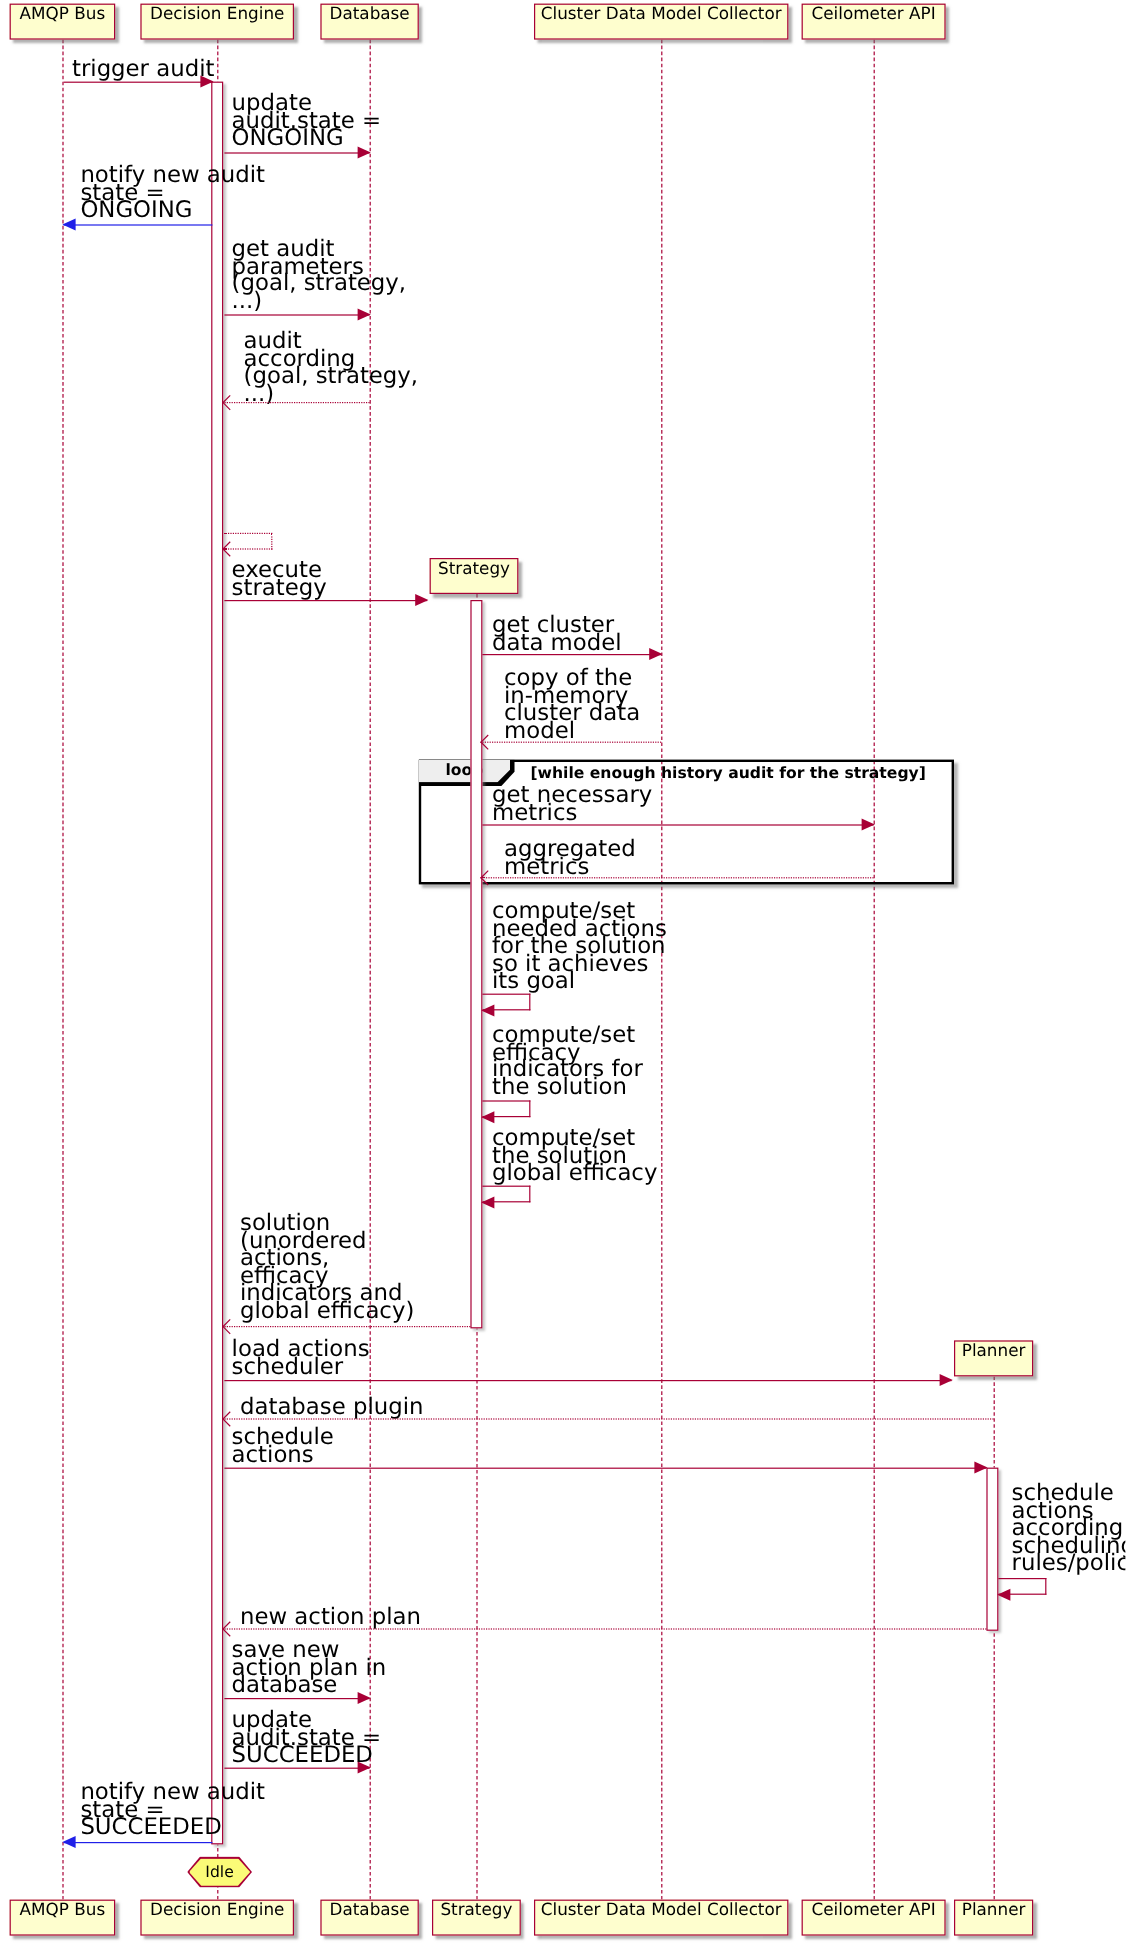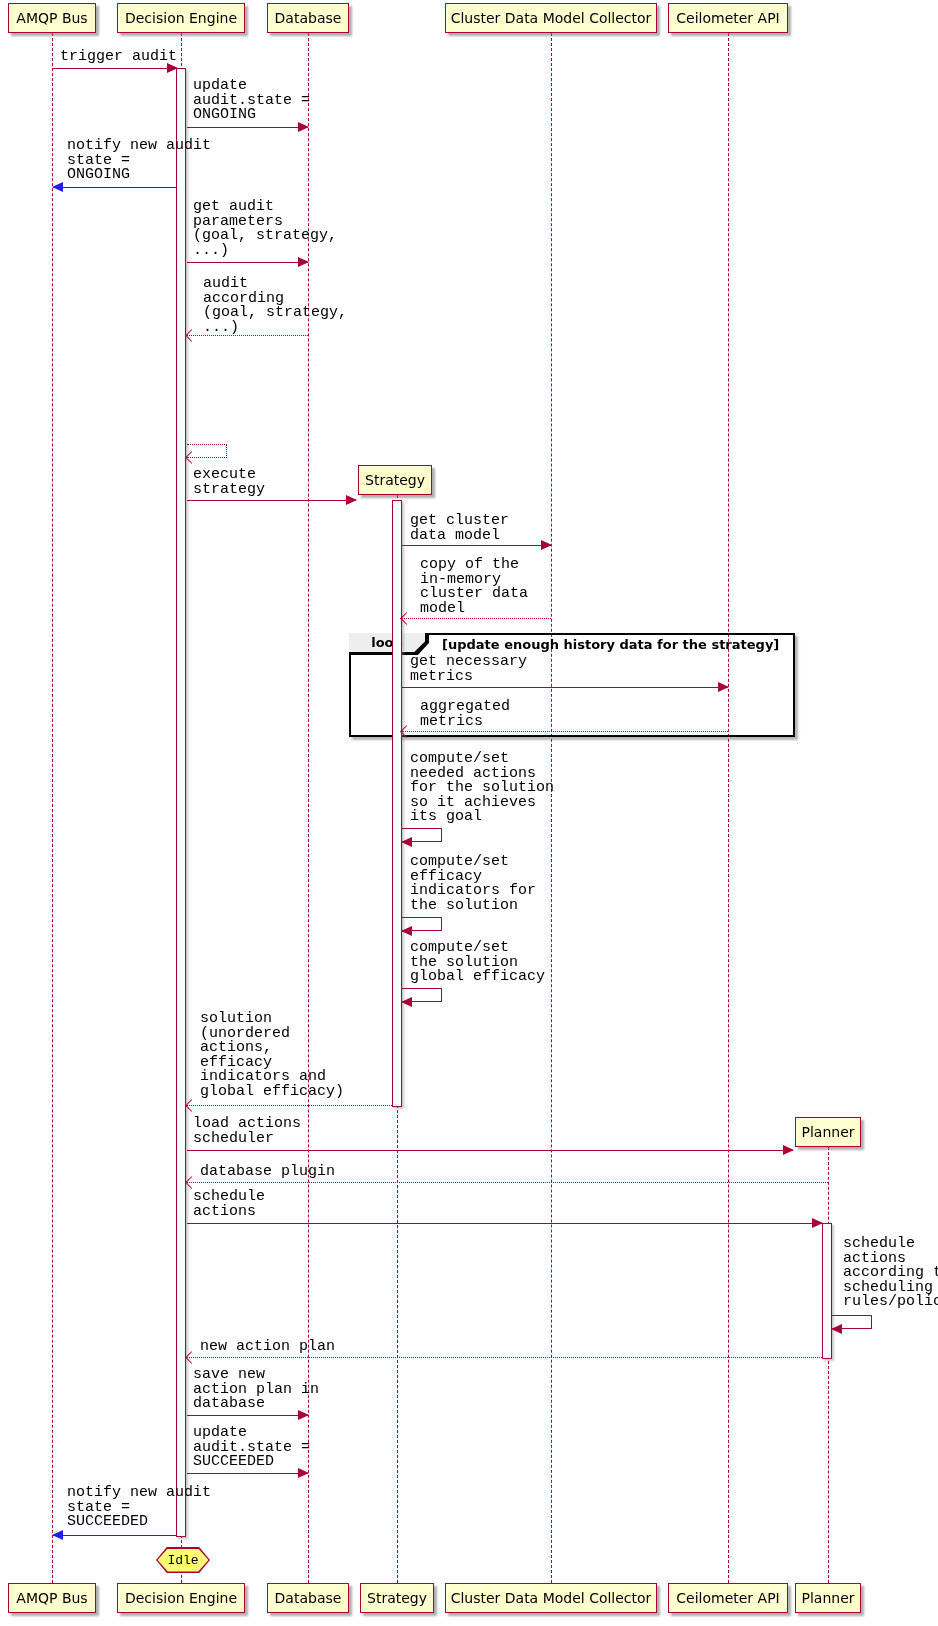--- a/index.html
+++ b/index.html
@@ -6,28 +6,28 @@
   .diagram{
     position:relative;width:938px;height:1626px;background:#ffffff;
     font-family:"DejaVu Sans", sans-serif;color:#000;overflow:hidden;
   }
   
   .lifeline{position:absolute;width:0;border-left:1px dashed var(--crimson);z-index:1;}
   
   .pbox{
     position:absolute;height:30px;background:var(--boxfill);
     border:1.5px solid var(--crimson);box-sizing:border-box;
-    display:flex;align-items:center;justify-content:center;
+    display:flex;justify-content:center;
     font-size:14px;z-index:5;box-shadow:3px 3px 2px rgba(110,110,110,.55);
   }
   
   .act{position:absolute;width:8px;background:#fff;border:1px solid var(--crimson);
     box-sizing:content-box;z-index:3;box-shadow:2px 2px 2px rgba(130,130,130,.45);}
   
-  .msg-label{position:absolute;font-size:15px;line-height:14.5px;white-space:pre-line;z-index:4;font-family:Liberation Mono, monospace;}
+  .msg-label{position:absolute;font-size:19px;line-height:14.5px;white-space:pre-line;z-index:4;}
   
   .arrow{position:absolute;height:0;border-top:1px solid var(--crimson);z-index:4;}
   .arrow.dotted{border-top-style:dotted;}
   .arrow.blue{border-top-color:var(--blue);}
   .head-r{position:absolute;right:-1px;top:-6px;width:0;height:0;
     border-top:5.5px solid transparent;border-bottom:5.5px solid transparent;
     border-left:11px solid var(--crimson);}
   .head-l{position:absolute;left:-1px;top:-6px;width:0;height:0;
     border-top:5.5px solid transparent;border-bottom:5.5px solid transparent;
     border-right:11px solid var(--crimson);}
@@ -45,21 +45,21 @@
     box-shadow:3px 3px 2px rgba(110,110,110,.5);background:transparent;}
   .loop-tab-outer{position:absolute;left:-2px;top:-2px;width:80px;height:22px;background:#000;
     clip-path:polygon(0 0,100% 0,100% 45%,86% 100%,0 100%);}
   .loop-tab-inner{position:absolute;left:0;top:0;width:76px;height:19px;background:#eeeeee;
     clip-path:polygon(0 0,100% 0,100% 45%,86% 100%,0 100%);
     display:flex;align-items:center;justify-content:center;font-weight:bold;font-size:13px;}
   .loop-cond{position:absolute;top:2px;font-weight:bold;font-size:13px;}
   
   .hex-outer{position:absolute;z-index:5;background:var(--crimson);
     clip-path:polygon(0 50%,20% 0,80% 0,100% 50%,80% 100%,20% 100%);
-    filter:drop-shadow(2px 2px 1px rgba(120,120,120,.6));font-family:Liberation Mono, monospace;}
+    filter:drop-shadow(2px 2px 1px rgba(120,120,120,.6));}
   .hex-inner{position:absolute;left:1.5px;top:1.5px;right:1.5px;bottom:1.5px;
     background:var(--hexfill);clip-path:polygon(0 50%,20% 0,80% 0,100% 50%,80% 100%,20% 100%);
     display:flex;align-items:center;justify-content:center;font-size:13px;}
 </style>
 </head>
 <body>
 
 <div class="diagram">
 
   <div class="lifeline" style="left:52px;top:33px;height:1550px"></div>
@@ -67,21 +67,21 @@
   <div class="lifeline" style="left:308px;top:33px;height:1550px"></div>
   <div class="lifeline" style="left:397px;top:495px;height:1088px"></div>
   <div class="lifeline" style="left:551px;top:33px;height:1550px"></div>
   <div class="lifeline" style="left:728px;top:33px;height:1550px"></div>
   <div class="lifeline" style="left:828px;top:1147px;height:436px"></div>
 
   <div class="loop-frame" style="left:349px;top:633px;width:446px;height:104px">
     <div class="loop-tab-outer">
       <div class="loop-tab-inner">loop</div>
     </div>
-    <div class="loop-cond" style="left:91px">[update enough history data for the strategy]</div>
+    <div class="loop-cond" style="left:91px">[while enough history audit for the strategy]</div>
   </div>
 
   <div class="act" style="left:176px;top:68px;height:1467px"></div>
   <div class="act" style="left:392px;top:500px;height:605px"></div>
   <div class="act" style="left:822px;top:1223px;height:134px"></div>
 
   <div class="pbox" style="left:8px;top:3px;width:88px">
       <span>AMQP Bus</span>
     </div>
   <div class="pbox" style="left:117px;top:3px;width:128px">

